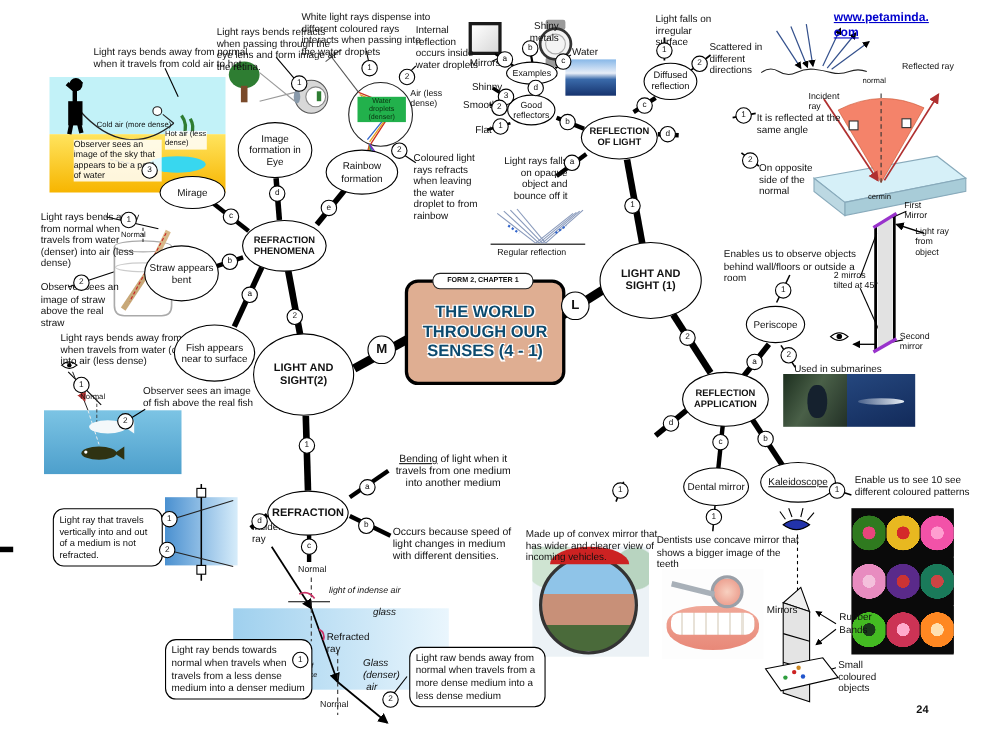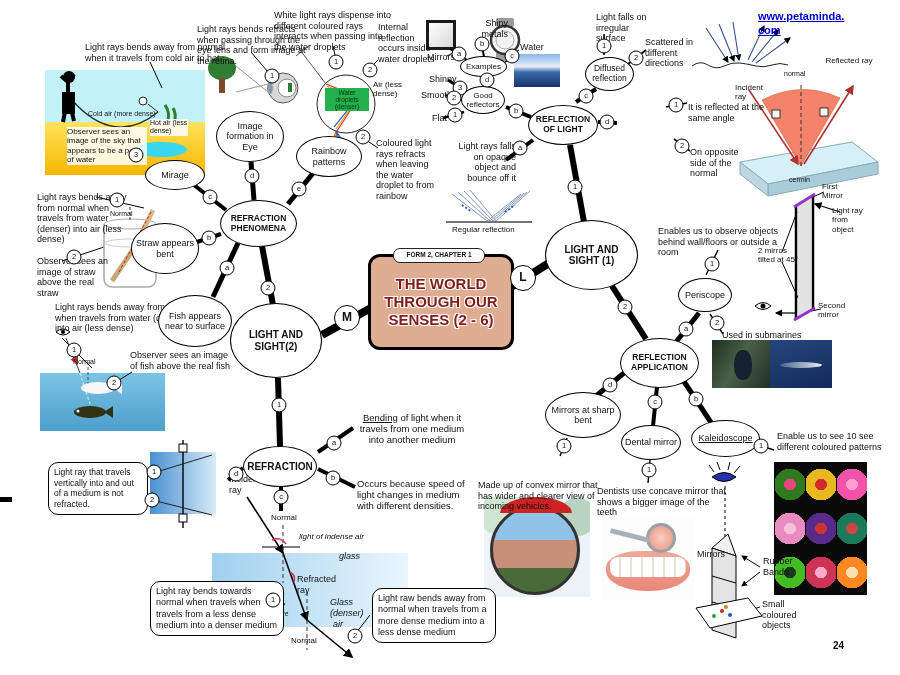--- a/index.html
+++ b/index.html
@@ -25,21 +25,21 @@
   .titlebox{position:absolute;left:368px;top:254px;width:140px;height:90px;border:3.5px solid #000;
             border-radius:12px;z-index:6;display:flex;flex-direction:column;align-items:center;justify-content:center;
             background:
               radial-gradient(circle at 22% 26%, #3a6ab0 0 6%, #dde4ec 7% 11%, rgba(0,0,0,0) 12%),
               radial-gradient(ellipse at 58% 88%, #b84040 0 16%, rgba(0,0,0,0) 17%),
               radial-gradient(circle at 38% 80%, #e8d44a 0 9%, rgba(0,0,0,0) 10%),
               linear-gradient(100deg,#e8be a0,#d29678 45%,#f0dcc8 72%,#be5a46);
             background-color:#dfae92;}
   .titletag{position:absolute;left:393px;top:248px;width:90px;height:13px;border:1.8px solid #222;border-radius:7px;
             background:#fff;font:bold 6.5px/11px "Liberation Sans",sans-serif;text-align:center;z-index:8;}
-  .titletext{font:bold 15px/1.2 "Liberation Sans",sans-serif;color:#7f1d1d;text-align:center;
+  .titletext{font:bold 15px/1.2 "Liberation Sans",sans-serif;color:#0c4a6e;text-align:center;
              text-shadow:-1px -1px 0 #fff,1px -1px 0 #fff,-1px 1px 0 #fff,1px 1px 0 #fff;}
   .link{font:bold 11px/1.25 "Liberation Sans",sans-serif;color:#0000cc;text-decoration:underline;
         word-break:break-all;width:92px;}
   .greenlbl{position:absolute;background:#22b14c;color:#09310f;font:6.5px/1.1 "Liberation Sans",sans-serif;
             padding:1px 2px;text-align:center;z-index:5;}
   .whtlbl{background:rgba(255,255,255,.85);}
   .ktile{position:absolute;width:30px;height:43px;}
   .pagenum{font:bold 10px "Liberation Sans",sans-serif;}
 </style>
 </head>
@@ -302,21 +302,21 @@
         <circle cx="730" cy="615" r="2" fill="#2255cc"></circle>
       <circle cx="714" cy="616" r="2" fill="#2e9e3e"></circle>
         <circle cx="726" cy="607" r="2" fill="#cc8822"></circle>
     </g>
   </svg>
 
   <div class="node" style="left:216px;top:111px;width:68px;height:51px;">
       <span>Image formation in Eye</span>
     </div>
   <div class="node" style="left:296px;top:136px;width:66px;height:41px;">
-      <span>Rainbow patterns</span>
+      <span>Rainbow formation</span>
     </div>
   <div class="node" style="left:145px;top:160px;width:60px;height:30px;">
       <span>Mirage</span>
     </div>
   <div class="node b" style="left:220px;top:200px;width:77px;height:47px;font-size:8.5px;">
       <span>REFRACTION PHENOMENA</span>
     </div>
   <div class="node" style="left:131px;top:223px;width:68px;height:51px;">
       <span>Straw appears bent</span>
     </div>
@@ -342,35 +342,32 @@
       <span>Diffused reflection</span>
     </div>
   <div class="node b" style="left:545px;top:220px;width:93px;height:70px;font-size:10px;">
       <span>LIGHT AND SIGHT (1)</span>
     </div>
   <div class="node" style="left:678px;top:278px;width:54px;height:34px;">
       <span>Periscope</span>
     </div>
   <div class="node b" style="left:620px;top:338px;width:79px;height:50px;font-size:8.5px;">
       <span>REFLECTION APPLICATION</span>
-    </div>
-  <div class="node" style="left:545px;top:392px;width:76px;height:46px;">
-      <span>Mirrors at sharp bent</span>
     </div>
   <div class="node" style="left:621px;top:425px;width:60px;height:35px;">
       <span>Dental mirror</span>
     </div>
   <div class="node" style="left:691px;top:420px;width:69px;height:37px;text-decoration:underline;">
       <span>Kaleidoscope</span>
     </div>
 
   <div class="titlebox">
     <div class="titletext">THE WORLD</div>
     <div class="titletext">THROUGH OUR</div>
-    <div class="titletext">SENSES (2 - 6)</div>
+    <div class="titletext">SENSES (4 - 1)</div>
   </div>
   <div class="titletag">FORM 2, CHAPTER 1</div>
 
   <div class="cl big" style="left:347px;top:318px;">M</div>
   <div class="cl big" style="left:523px;top:278px;">L</div>
   <div class="cl" style="left:252px;top:176px;">d</div>
   <div class="cl" style="left:299px;top:189px;">e</div>
   <div class="cl" style="left:210px;top:197px;">c</div>
   <div class="cl" style="left:209px;top:238px;">b</div>
   <div class="cl" style="left:227px;top:268px;">a</div>
@@ -434,21 +431,21 @@
   <div class="ann" style="left:421px;top:90px;width:38px;z-index:5;">Smooth</div>
   <div class="ann" style="left:432px;top:113px;width:26px;z-index:5;">Flat</div>
   <div class="ann c" style="left:450px;top:141px;width:66px;z-index:5;">Light rays falls on opaque object and bounce off it</div>
   <div class="ann sm" style="left:452px;top:225px;width:84px;z-index:5;">Regular reflection</div>
   <div class="ann" style="left:596px;top:12px;width:58px;z-index:5;">Light falls on irregular surface</div>
   <div class="ann" style="left:645px;top:37px;width:64px;z-index:5;">Scattered in different directions</div>
   <div class="ann" style="left:688px;top:102px;width:86px;z-index:5;">It is reflected at the same angle</div>
   <div class="ann" style="left:690px;top:147px;width:62px;z-index:5;">On opposite side of the normal</div>
   <div class="ann sm" style="left:735px;top:83px;width:36px;z-index:5;">Incident ray</div>
   <div class="ann tny" style="left:784px;top:70px;width:30px;z-index:5;">normal</div>
-  <div class="ann sm" style="left:820px;top:56px;width:58px;z-index:5;text-align:center;">Reflected ray</div>
+  <div class="ann sm" style="left:820px;top:56px;width:58px;z-index:5;">Reflected ray</div>
   <div class="ann tny" style="left:789px;top:176px;width:32px;z-index:5;">cermin</div>
   <div class="a link" style="left:758px;top:10px;z-index:5;">www.petaminda.com</div>
   <div class="ann sm" style="left:822px;top:182px;width:36px;z-index:5;">First Mirror</div>
   <div class="ann sm" style="left:832px;top:206px;width:36px;z-index:5;">Light ray from object</div>
   <div class="ann sm" style="left:758px;top:246px;width:44px;z-index:5;">2 mirros tilted at 45°</div>
   <div class="ann sm" style="left:818px;top:301px;width:44px;z-index:5;">Second mirror</div>
   <div class="ann" style="left:658px;top:226px;width:124px;z-index:5;">Enables us to observe objects behind wall/floors or outside a room</div>
   <div class="ann" style="left:722px;top:330px;width:94px;z-index:5;">Used in submarines</div>
   <div class="ann" style="left:37px;top:192px;width:92px;z-index:5;">Light rays bends away from normal when travels from water (denser) into air (less dense)</div>
   <div class="ann" style="left:37px;top:256px;width:74px;z-index:5;">Observer sees an image of straw above the real straw</div>

